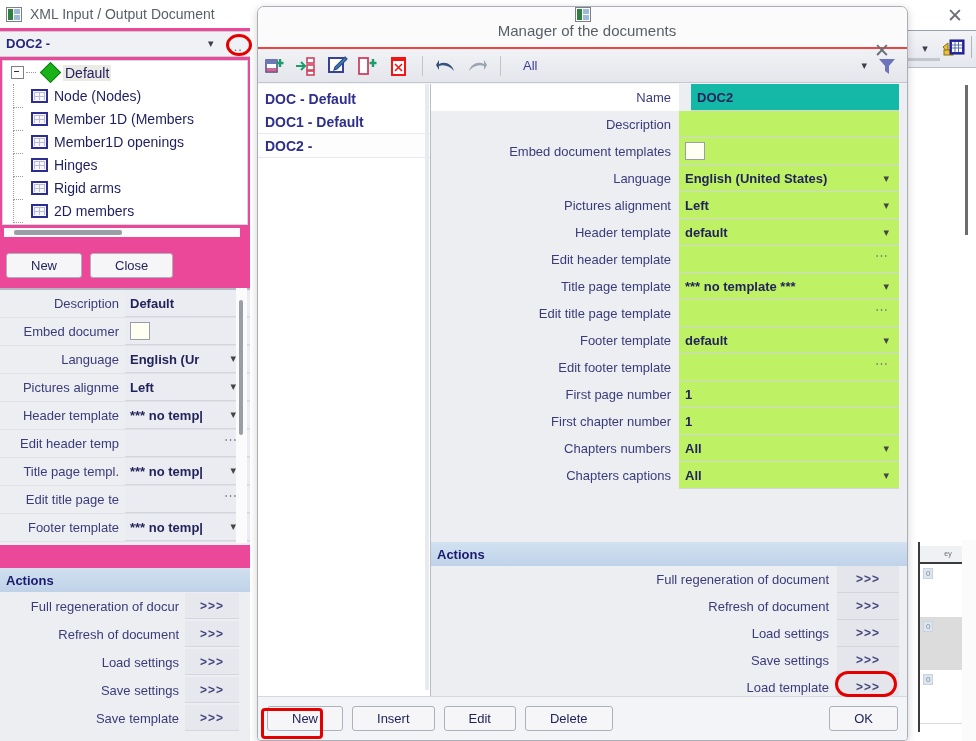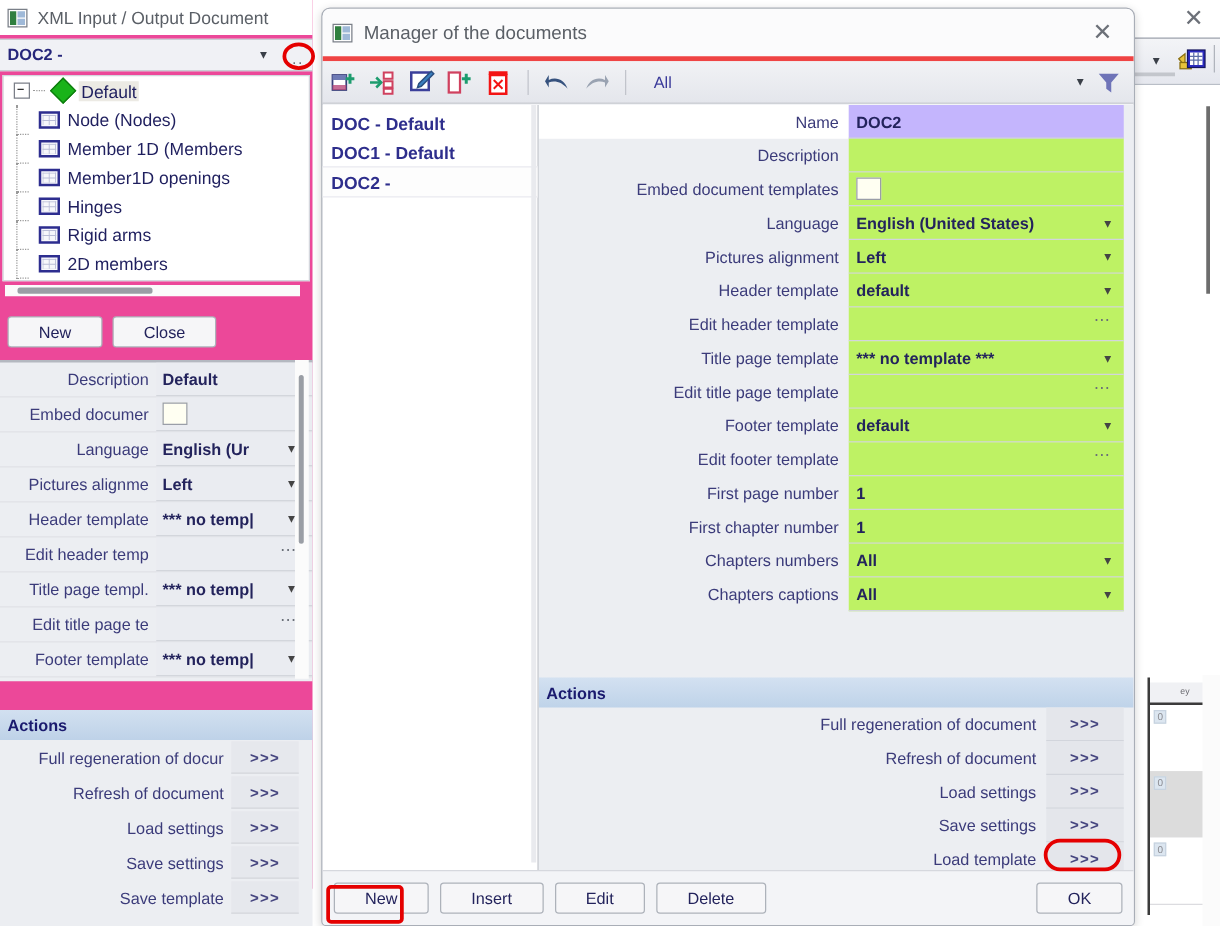--- a/index.html
+++ b/index.html
@@ -111,21 +111,21 @@
       white-space:nowrap;overflow:hidden;box-sizing:border-box;}
   .lact .go{width:54px;height:26px;background:#e6e8ed;border-bottom:1px solid #d3d6dc;
       display:flex;align-items:center;justify-content:center;color:#45457f;font-weight:bold;
       letter-spacing:1px;font-size:12px;box-sizing:border-box;}
 
   
   #dialog{position:absolute;left:257px;top:6px;width:651px;height:735px;background:#f3f4f7;
     border:1px solid #a9aeb7;border-radius:7px 7px 4px 4px;box-sizing:border-box;
     box-shadow:0 2px 8px rgba(0,0,0,.18);overflow:hidden;}
   #dlg-titlebar{height:42px;background:#fbfbfc;display:flex;align-items:center;padding:0 8px;
-    box-sizing:border-box;border-bottom:4px solid #ef4444;}
+    box-sizing:border-box;border-bottom:2px solid #ef4444;flex-direction:column;}
   #dlg-title{color:#5a5f66;font-size:15px;margin-left:9px;}
   #dlg-close{margin-left:auto;width:34px;height:30px;display:flex;align-items:center;justify-content:center;
     color:#6c7078;font-size:19px;}
 
   #dlg-toolbar{height:34px;background:linear-gradient(#f1f2f5,#e4e6ec);border-bottom:1px solid #c3c6cd;
     display:flex;align-items:center;padding:0 6px;box-sizing:border-box;gap:9px;}
   .tbi{width:22px;height:22px;position:relative;flex:0 0 auto;}
   .tbsep{width:1px;height:20px;background:#c1c4cb;margin:0 3px;flex:0 0 auto;}
   #dlg-filter-combo{flex:1;height:26px;margin-left:4px;background:transparent;
     display:flex;align-items:center;position:relative;}
@@ -141,21 +141,21 @@
   .litem.sel{background:#fdfdfd;border-top:1px solid #e9e9ef;border-bottom:1px solid #e9e9ef;}
   #dlg-list-scroll{position:absolute;right:1px;top:0;width:4px;height:606px;background:#e9eaee;}
 
   #dlg-props{flex:1;background:#eceef2;position:relative;overflow:hidden;}
   .prow{height:27px;display:flex;align-items:stretch;}
   .plabel{width:248px;text-align:right;padding-right:8px;font-size:13px;color:#3b3b7a;
     display:flex;align-items:center;justify-content:flex-end;box-sizing:border-box;white-space:nowrap;}
   .pval{flex:1;margin-right:8px;background:#bef264;border-bottom:1px solid #d2d5dc;
     display:flex;align-items:center;padding-left:6px;font-weight:bold;color:#23235c;font-size:13px;
     position:relative;box-sizing:border-box;white-space:nowrap;}
-  .pval.first{background:#c4b5fd;}
+  .pval.first{background:#14b8a6;margin-left:12px;}
   .prow.first .plabel{background:#ffffff;}
   .pval .chev{position:absolute;right:10px;color:#444;font-weight:normal;font-size:11px;}
   .pval .dots{position:absolute;right:10px;top:2px;color:#6a6f78;letter-spacing:1px;font-weight:normal;font-size:13px;}
   .pval .cb{width:20px;height:18px;border:1px solid #9a9ea8;background:#fffff2;box-sizing:border-box;}
 
   #dlg-actions{position:absolute;left:0;right:0;top:458px;bottom:0;}
   #dlg-actions-hdr{height:24px;background:linear-gradient(#d3e1f1,#bfd3e9);
     display:flex;align-items:center;padding-left:6px;font-weight:bold;color:#1a1a6e;font-size:13px;}
   .arow{height:27px;display:flex;align-items:stretch;padding-left:23px;}
   .arow .nm{flex:1;text-align:right;padding-right:8px;font-size:13px;color:#3b3b7a;

